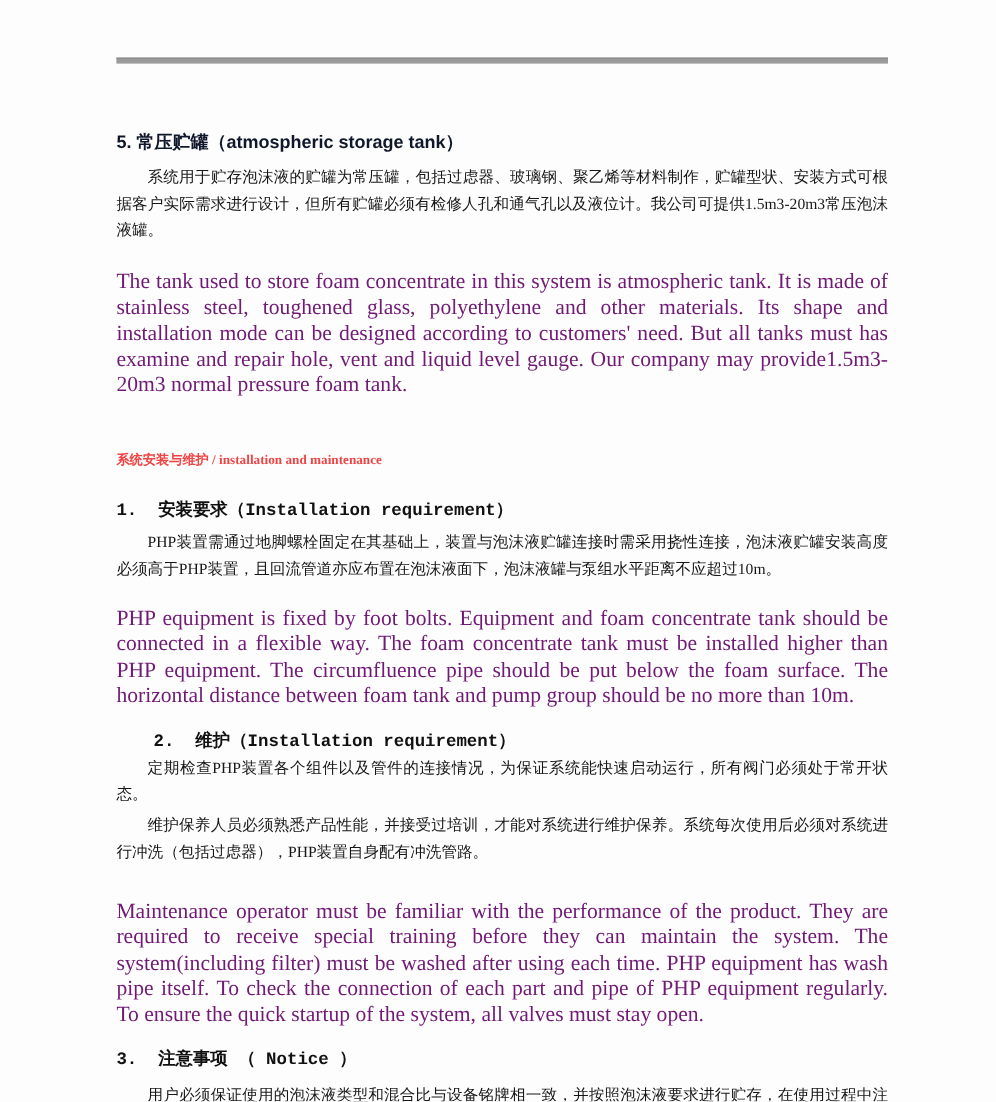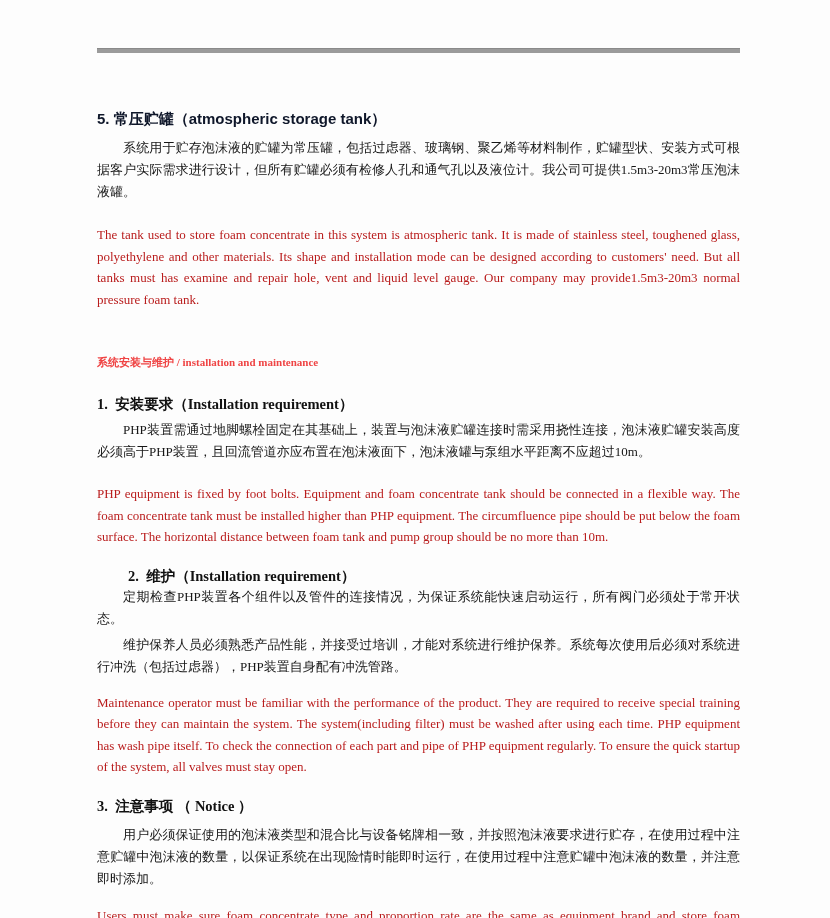--- a/index.html
+++ b/index.html
@@ -40,21 +40,21 @@
   .h-blue {
     margin: 41px 0 0 0;
     font-family: Liberation Serif, serif;
     font-weight: bold;
     font-size: 11px;
     line-height: 22px;
     color: #ef4444;
     white-space: pre-wrap;
   }
   .h-sub {
-    font-family: Liberation Serif, serif;
+    font-family: Liberation Mono, monospace;
     font-weight: bold;
     font-size: 14.5px;
     line-height: 20px;
     color: #111;
     margin: 0;
     white-space: pre-wrap;
   }
   .h-sub-1 { margin-top: 21px; }
   .h-sub-2 { margin-top: 18px; margin-left: 31px; }
   .h-sub-3 { margin-top: 18px; }
@@ -63,32 +63,32 @@
     font-size: 13px;
     line-height: 22px;
     text-align: justify;
     text-indent: 2em;
     margin: 0;
     color: #161616;
   }
   .cn-follow { margin-top: 0; }
   .en {
     font-family: "Liberation Serif", "DejaVu Serif", serif;
-    font-size: 13px;
+    font-size: 18px;
     line-height: 21.5px;
     text-align: justify;
     margin: 0;
-    color: #b91c1c;
+    color: #701a75;
   }
   .cn-s5   { margin-top: 8px; }
   .en-s5   { margin-top: 21px; }
   .cn-sec1 { margin-top: 5px; }
   .en-sec1 { margin-top: 20px; }
   .cn-sec2 { margin-top: 4px; }
-  .en-sec2 { margin-top: 14px; }
+  .en-sec2 { margin-top: 28px; }
   .cn-sec3 { margin-top: 8px; }
   .en-sec3 { margin-top: 15px; }
 </style>
 </head>
 <body>
 
 <div class="page">
   <div class="content">
 
     <div class="divider"></div>

